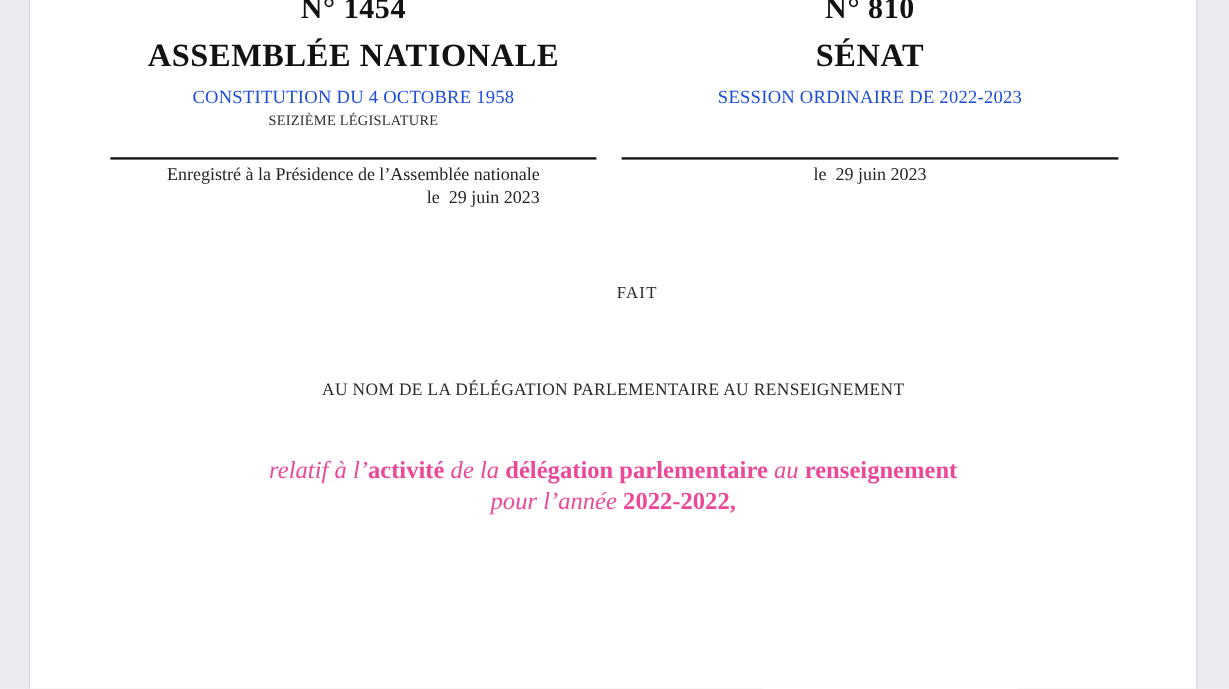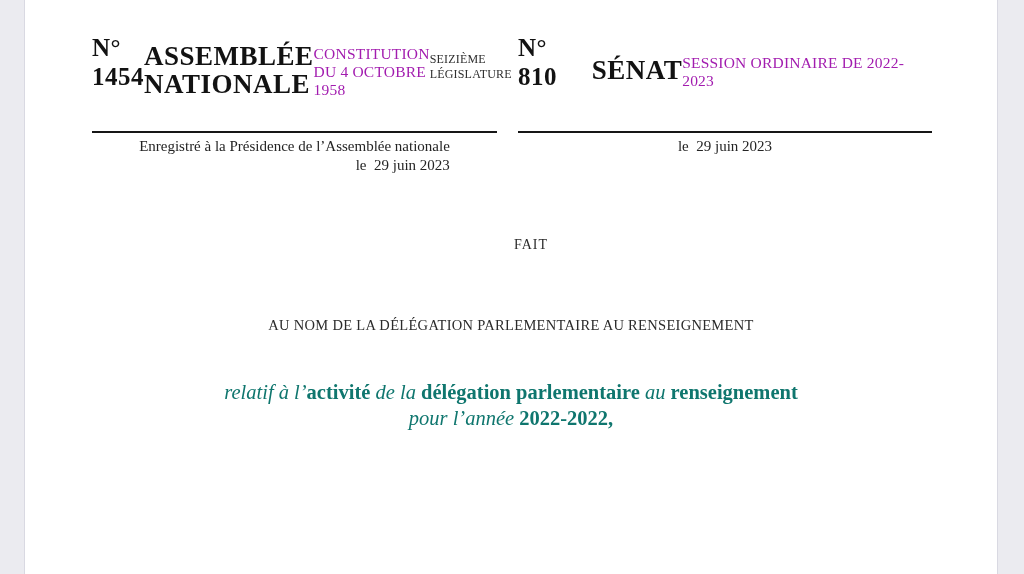--- a/index.html
+++ b/index.html
@@ -37,21 +37,21 @@
   .col {
     display: flex;
     flex-direction: column;
     align-items: center;
   }
   .col-an    { margin-left: 67px; width: 405px; }
   .col-senat { margin-left: 21px; width: 414px; }
   .col-top {
     height: 131px;
     display: flex;
-    flex-direction: row;
+    flex-direction: column;
     align-items: center;
     width: 100%;
   }
   .doc-number {
     margin-top: -6px;
     font-size: 25px;
     font-weight: bold;
     color: #121212;
     line-height: 1.15;
     letter-spacing: 0.5px;
@@ -60,21 +60,21 @@
     margin-top: 9px;
     font-size: 27px;
     font-weight: bold;
     color: #121212;
     letter-spacing: 0.5px;
     line-height: 1.05;
   }
   .subline1 {
     margin-top: 13px;
     font-size: 15.5px;
-    color: #a21caf;
+    color: #1d4ed8;
     letter-spacing: 0.2px;
     line-height: 1.15;
   }
   .subline2 {
     margin-top: 2px;
     font-size: 12px;
     color: #2e2e2e;
     letter-spacing: 0.2px;
   }
   .rule {
@@ -112,21 +112,21 @@
   }
   .aunom {
     margin-top: 64px;
     font-size: 14.5px;
     color: #2b2b2b;
     letter-spacing: 0.3px;
   }
   .subject {
     margin-top: 46px;
     font-size: 20.5px;
-    color: #0f766e;
+    color: #ec4899;
     line-height: 1.26;
   }
   .subject .it { font-style: italic; }
   .subject .bd { font-weight: bold; }
   .subject-line2 { white-space: pre-wrap; }
 </style>
 </head>
 <body>
 
 <div class="viewport">

